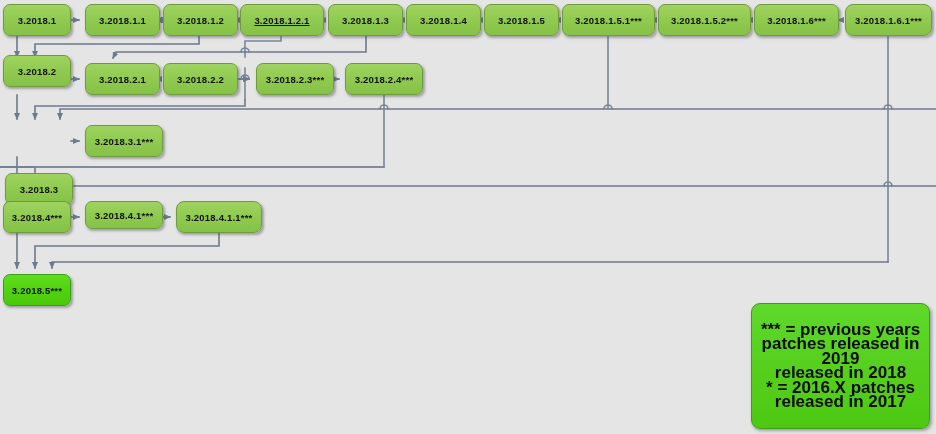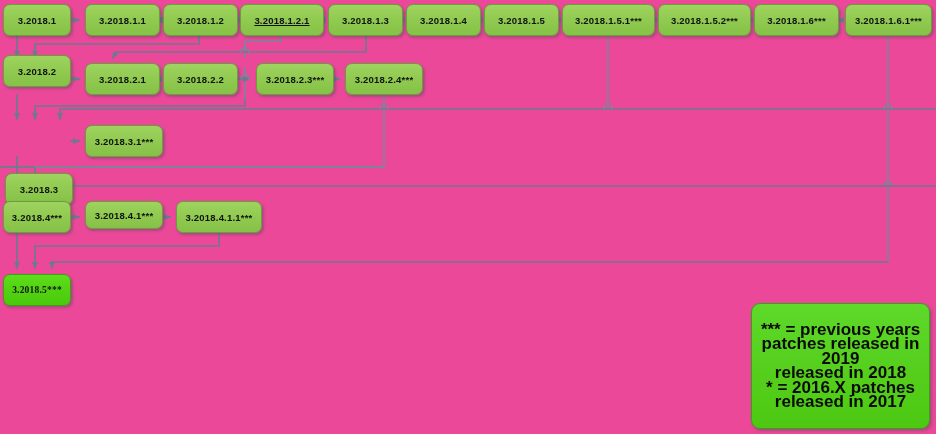--- a/index.html
+++ b/index.html
@@ -2,41 +2,40 @@
 <html><head>
 <meta charset="utf-8">
 <title>Release Branch Diagram</title>
 <style>
   html,body{margin:0;padding:0;background:#ffffff;}
   body{
     width:936px;height:434px;
     font-family:"Liberation Sans","DejaVu Sans",sans-serif;
     overflow:hidden;
   }
-  #diagram-root{position:relative;width:936px;height:434px;background:#ec4899;}
+  #diagram-root{position:relative;width:936px;height:434px;background:#e5e5e5;}
   svg#wires{position:absolute;left:0;top:0;width:936px;height:434px;}
   .node{
     position:absolute;
     box-sizing:border-box;
     border:1px solid #6e9b3e;
     border-radius:7px;
     background:linear-gradient(180deg,#9ed35f 0%,#8fc94f 55%,#86c247 100%);
     box-shadow:1.5px 2px 2.5px rgba(80,80,90,.45);
     display:flex;align-items:center;justify-content:center;
     color:#111;
     font-size:9.5px;
     font-weight:bold;
     letter-spacing:.2px;
     white-space:nowrap;
     text-align:center;
   }
   .node.bright{
     background:linear-gradient(180deg,#5ddd1b 0%,#51d211 55%,#4ac90c 100%);
     border:1px solid #3d9e18;
-    font-family:Liberation Serif, serif;
   }
   #legend-box{
     position:absolute;
     left:751px;top:303px;width:179px;height:126px;
     box-sizing:border-box;
     border:1px solid #3d9e18;
     border-radius:9px;
     background:linear-gradient(180deg,#5fd92a 0%,#55cf1c 55%,#4dc912 100%);
     box-shadow:1.5px 2px 3px rgba(80,80,90,.45);
     display:flex;flex-direction:column;align-items:center;justify-content:center;
@@ -181,31 +180,31 @@
       <div class="node" style="left: 3px; top: 4px; width: 68px; height: 32px;">3.2018.1</div>
       <div class="node" style="left: 85px; top: 4px; width: 75px; height: 32px;">3.2018.1.1</div>
       <div class="node" style="left: 163px; top: 4px; width: 75px; height: 32px;">3.2018.1.2</div>
       <div class="node" style="left: 240px; top: 4px; width: 84px; height: 32px; text-decoration: underline;">3.2018.1.2.1</div>
       <div class="node" style="left: 328px; top: 4px; width: 75px; height: 32px;">3.2018.1.3</div>
       <div class="node" style="left: 406px; top: 4px; width: 75px; height: 32px;">3.2018.1.4</div>
       <div class="node" style="left: 484px; top: 4px; width: 75px; height: 32px;">3.2018.1.5</div>
       <div class="node" style="left: 562px; top: 4px; width: 93px; height: 32px;">3.2018.1.5.1***</div>
       <div class="node" style="left: 658px; top: 4px; width: 93px; height: 32px;">3.2018.1.5.2***</div>
       <div class="node" style="left: 754px; top: 4px; width: 85px; height: 32px;">3.2018.1.6***</div>
-      <div class="node" style="left: 845px; top: 4px; width: 87px; height: 32px;">3.2018.1.6.1***</div>
+      <div class="node" style="left: 845px; top: 4px; width: 87px; height: 32px; border-radius: 8px;">3.2018.1.6.1***</div>
       <div class="node" style="left: 3px; top: 55px; width: 68px; height: 32px;">3.2018.2</div>
       <div class="node" style="left: 85px; top: 63px; width: 75px; height: 32px;">3.2018.2.1</div>
       <div class="node" style="left: 163px; top: 63px; width: 75px; height: 32px;">3.2018.2.2</div>
       <div class="node" style="left: 256px; top: 63px; width: 78px; height: 32px;">3.2018.2.3***</div>
       <div class="node" style="left: 345px; top: 63px; width: 78px; height: 32px;">3.2018.2.4***</div>
       <div class="node" style="left: 5px; top: 125px; width: 68px; height: 32px; margin-top: 48px;">3.2018.3</div>
       <div class="node" style="left: 85px; top: 125px; width: 78px; height: 32px;">3.2018.3.1***</div>
       <div class="node" style="left: 3px; top: 201px; width: 68px; height: 32px;">3.2018.4***</div>
       <div class="node" style="left: 85px; top: 201px; width: 78px; height: 28px;">3.2018.4.1***</div>
-      <div class="node" style="left: 176px; top: 201px; width: 86px; height: 32px;">3.2018.4.1.1***</div>
+      <div class="node" style="left: 176px; top: 201px; width: 86px; height: 32px; border-radius: 8px;">3.2018.4.1.1***</div>
       <div class="node bright" style="left: 3px; top: 274px; width: 68px; height: 32px;">3.2018.5***</div>
     </div>
 
   <div id="legend-box">
     <span class="lgline">*** = previous years</span>
     <span class="lgline">patches released in 2019</span>
     <span class="lgline">released in 2018</span>
     <span class="lgline">* = 2016.X patches</span>
     <span class="lgline">released in 2017</span>
   </div>

